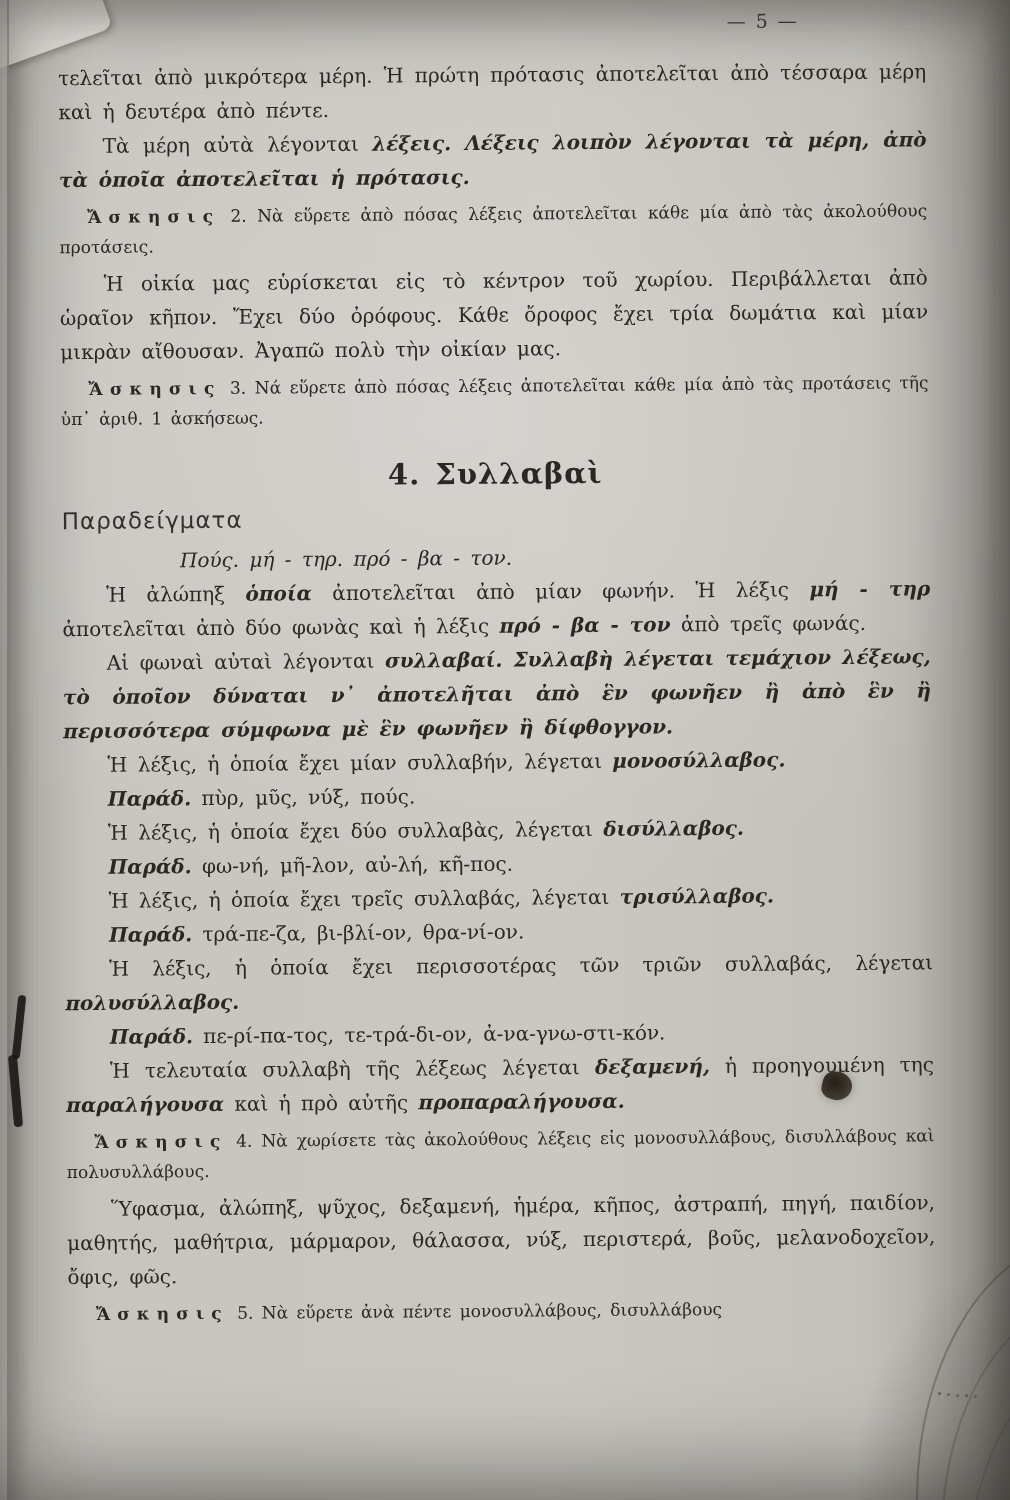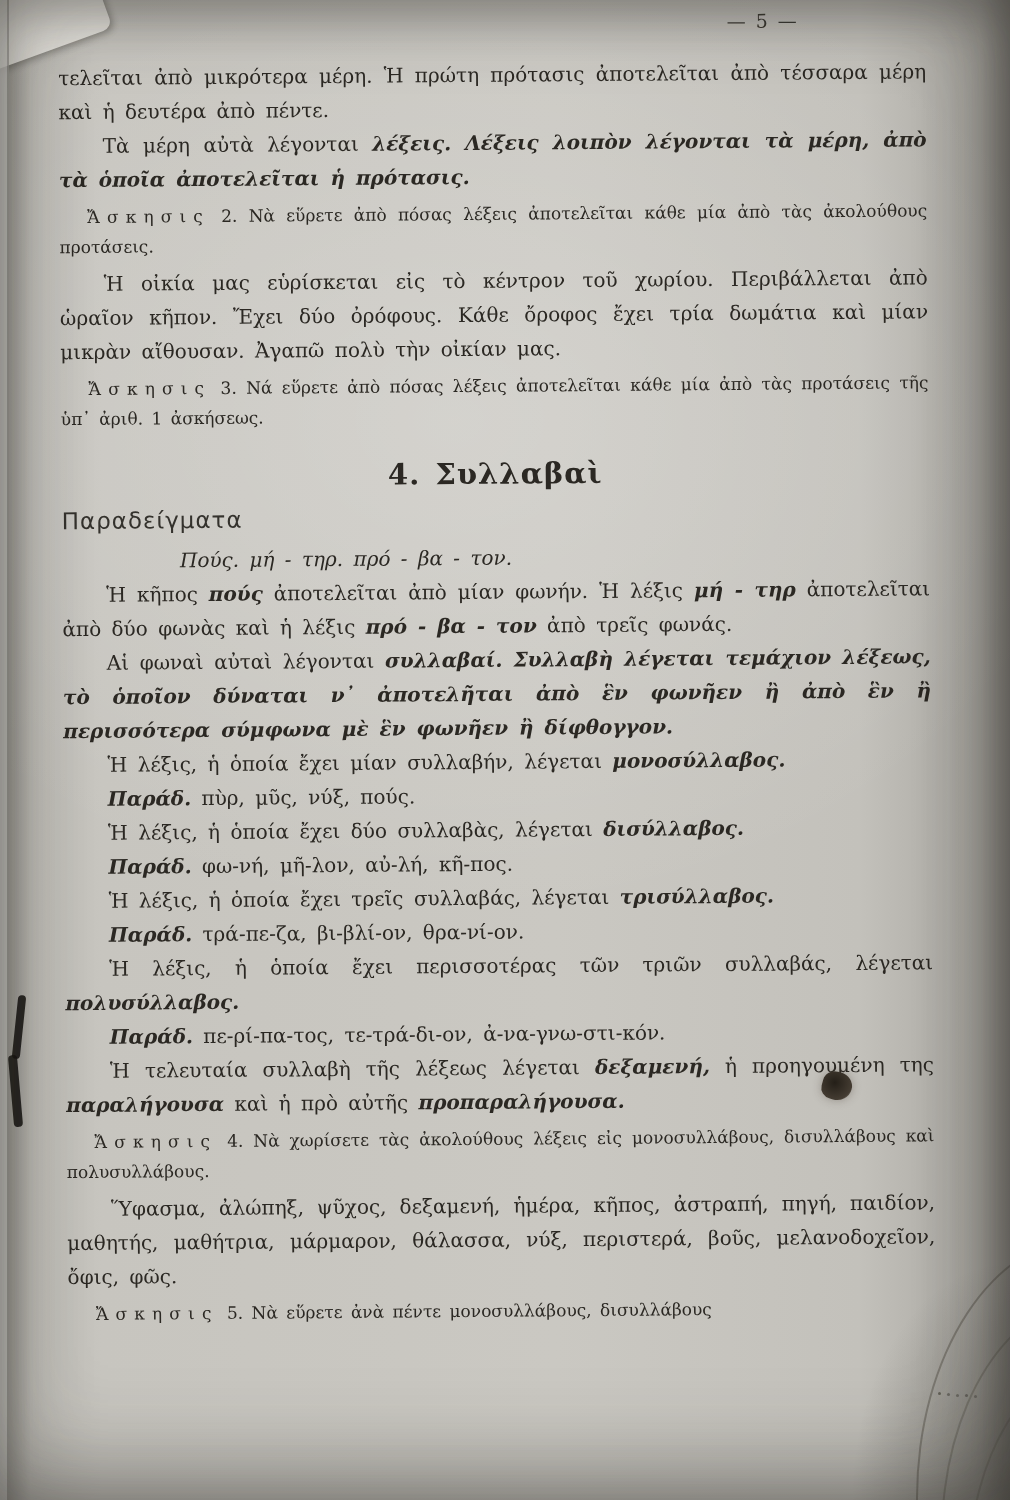--- a/index.html
+++ b/index.html
@@ -38,21 +38,21 @@
   .page-num{
     font-size:19px;letter-spacing:2px;color:#3a3731;
     width:130px;text-align:center;margin:0 0 24px 640px;
   }
   .para{
     margin:0;text-align:justify;text-indent:44px;
     font-size:20px;line-height:34px;word-spacing:4px;
   }
   .noindent{text-indent:0;}
   .small{font-size:17px;line-height:30px;text-indent:28px;margin:5px 0;word-spacing:3px;}
-  .sp{letter-spacing:.42em;}
+  .sp{letter-spacing:.42em;font-weight:bold;}
   .bi{font-weight:bold;font-style:italic;}
   .heading{
     text-align:center;font-size:29px;font-weight:bold;
     margin:26px 0 10px;letter-spacing:1px;text-indent:0;line-height:34px;
   }
   .paradigmata{
     font-family:"DejaVu Sans", sans-serif;font-size:23px;color:#34322d;
     margin:6px 0 6px;text-indent:0;line-height:34px;letter-spacing:1px;
   }
   .examples{font-style:italic;text-indent:0;text-align:left;margin-left:118px;}
@@ -101,21 +101,21 @@
     <p class="para"><span>Ἡ οἰκία μας εὑρίσκεται εἰς τὸ κέντρον τοῦ χωρίου. Περιβάλλεται ἀπὸ ὡραῖον κῆπον. Ἔχει δύο ὀρόφους. Κάθε ὄροφος ἔχει τρία δωμάτια καὶ μίαν μικρὰν αἴθουσαν. Ἀγαπῶ πολὺ τὴν οἰκίαν μας.</span></p>
 
     <p class="para small"><span class="sp">Ἄσκησις</span><span> 3. Νά εὕρετε ἀπὸ πόσας λέξεις ἀποτελεῖται κάθε μία ἀπὸ τὰς προτάσεις τῆς ὑπ᾽ ἀριθ. 1 ἀσκήσεως.</span></p>
 
     <p class="para heading">4. Συλλαβαὶ</p>
 
     <p class="para paradigmata">Παραδείγματα</p>
 
     <p class="para examples">Πούς. μή - τηρ. πρό - βα - τον.</p>
 
-    <p class="para"><span>Ἡ κῆπος </span><span class="bi">πούς</span><span> ἀποτελεῖται ἀπὸ μίαν φωνήν. Ἡ λέξις </span><span class="bi">μή - τηρ</span><span> ἀποτελεῖται ἀπὸ δύο φωνὰς καὶ ἡ λέξις </span><span class="bi">πρό - βα - τον</span><span> ἀπὸ τρεῖς φωνάς.</span></p>
+    <p class="para"><span>Ἡ ἀλώπηξ </span><span class="bi">ὁποία</span><span> ἀποτελεῖται ἀπὸ μίαν φωνήν. Ἡ λέξις </span><span class="bi">μή - τηρ</span><span> ἀποτελεῖται ἀπὸ δύο φωνὰς καὶ ἡ λέξις </span><span class="bi">πρό - βα - τον</span><span> ἀπὸ τρεῖς φωνάς.</span></p>
 
     <p class="para"><span>Αἱ φωναὶ αὐταὶ λέγονται </span><span class="bi">συλλαβαί. Συλλαβὴ λέγεται τεμάχιον λέξεως, τὸ ὁποῖον δύναται ν᾽ ἀποτελῆται ἀπὸ ἓν φωνῆεν ἢ ἀπὸ ἓν ἢ περισσότερα σύμφωνα μὲ ἓν φωνῆεν ἢ δίφθογγον.</span></p>
 
     <p class="para"><span>Ἡ λέξις, ἡ ὁποία ἔχει μίαν συλλαβήν, λέγεται </span><span class="bi">μονοσύλλαβος.</span></p>
 
     <p class="para"><span class="bi">Παράδ.</span><span> πὺρ, μῦς, νύξ, πούς.</span></p>
 
     <p class="para"><span>Ἡ λέξις, ἡ ὁποία ἔχει δύο συλλαβὰς, λέγεται </span><span class="bi">δισύλλαβος.</span></p>
 
     <p class="para"><span class="bi">Παράδ.</span><span> φω-νή, μῆ-λον, αὐ-λή, κῆ-πος.</span></p>

